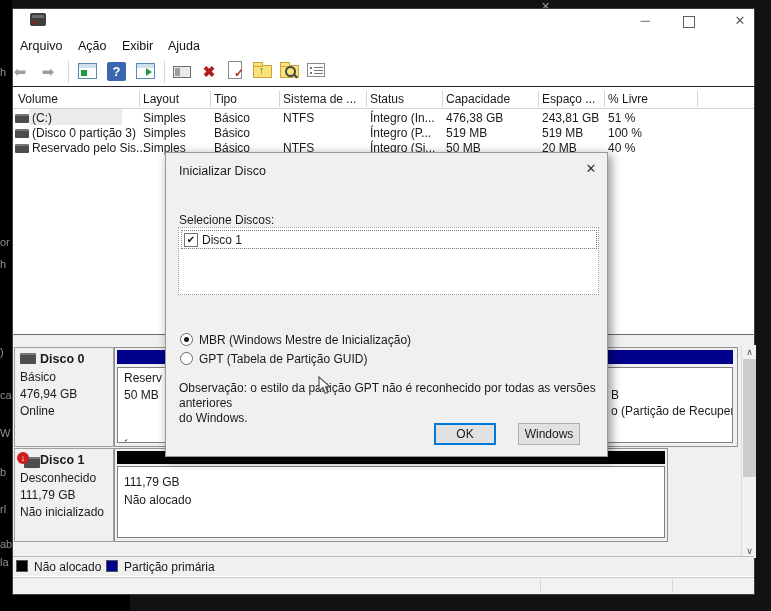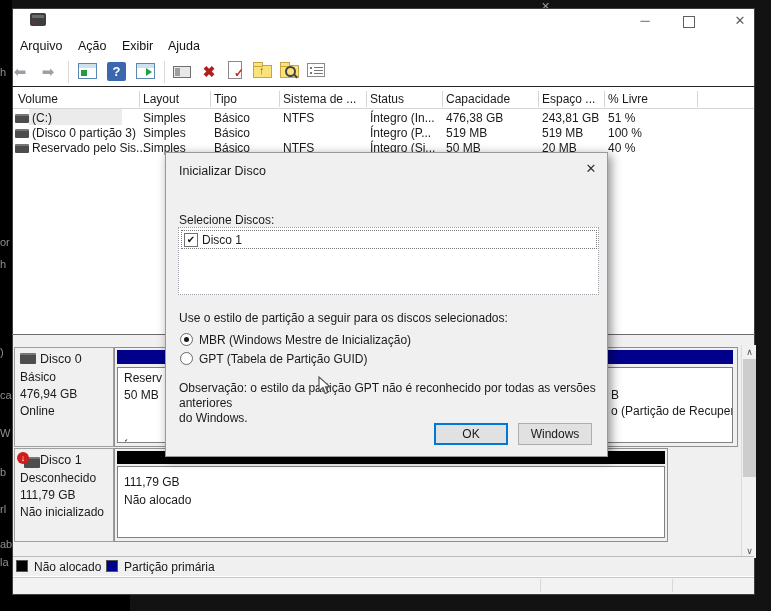--- a/index.html
+++ b/index.html
@@ -71,21 +71,21 @@
   .drive-ico{width:14px;height:7px;background:#4d4d4d;border-top:2px solid #767676;border-radius:1px;}
   .vico{left:15px;}
   .row0 .vico{top:114px;}.row1 .vico{top:129px;}.row2 .vico{top:144px;}
   
   .splitter{left:12px;top:334px;width:743px;height:1px;background:#6b6b6b;}
   .bottompane{left:13px;top:335px;width:741px;height:221px;background:#f0f0f0;}
   
   .disklabel{background:#f0f0f0;border:1px solid #a0a0a0;box-sizing:border-box;}
   .d0label{left:14px;top:347px;width:100px;height:100px;}
   .d1label{left:14px;top:448px;width:100px;height:94px;}
-  .dname{font-weight:normal;font-size:12.5px;white-space:nowrap;}
+  .dname{font-weight:bold;font-size:12.5px;white-space:nowrap;}
   .dtxt{white-space:nowrap;}
   .strip{border:1px solid #909090;box-sizing:border-box;background:#f0f0f0;}
   .strip0{left:114px;top:347px;width:624px;height:100px;}
   .strip1{left:114px;top:448px;width:554px;height:94px;}
   .pbar{height:14px;}
   .pbody{background:#fff;border:1px solid #808080;box-sizing:border-box;overflow:hidden;}
   .navy{background:#00008b;}
   .blk{background:#000;}
   .ptxt{position:absolute;white-space:nowrap;}
   .bold{font-weight:normal;}
@@ -111,21 +111,21 @@
   .listbox{left:12px;top:74px;width:421px;height:68px;background:#fff;border:1px dotted #9aa0a6;box-sizing:border-box;}
   .lb-item{position:absolute;left:2px;top:2px;width:414px;height:17px;border:1px dotted #777;}
   .cb{position:absolute;left:2px;top:2px;width:12px;height:12px;background:#fff;border:1px solid #707070;font-size:10px;line-height:12px;text-align:center;color:#111;}
   .lb-label{position:absolute;left:20px;top:2px;}
   .dlg-style{left:13px;top:158px;}
   .radio{position:absolute;width:13px;height:13px;border:1px solid #696969;border-radius:50%;background:#fff;box-sizing:border-box;}
   .radio.sel:after{content:"";position:absolute;left:3px;top:3px;width:5px;height:5px;border-radius:50%;background:#1a1a1a;}
   .r1{left:14px;top:180px;}.r2{left:14px;top:199px;}
   .rlab1{left:33px;top:180px;}.rlab2{left:33px;top:199px;}
   .dlg-note{left:13px;top:228px;width:426px;line-height:15px;}
-  .btn{position:absolute;top:270px;width:74px;height:22px;background:#e1e1e1;border:1px solid #adadad;
+  .btn{position:absolute;top:270px;width:62px;height:22px;background:#e1e1e1;border:1px solid #adadad;
        box-sizing:border-box;text-align:center;line-height:20px;font-size:12px;}
   .btn-ok{left:268px;border:1px solid #0078d7;box-shadow:inset 0 0 0 1px #0078d7;}
   .btn-cancel{left:352px;}
   
   .cursor{left:318px;top:376px;z-index:20;}
 </style>
 </head>
 <body>
 
 <div class="scene">
@@ -297,21 +297,20 @@
   <div class="dialog abs">
     <span class="dlg-title abs">Inicializar Disco</span>
     <span class="dlg-close abs">✕</span>
     <span class="dlg-sel abs">Selecione Discos:</span>
     <div class="listbox abs">
       <div class="lb-item">
         <span class="cb">✔</span>
         <span class="lb-label">Disco 1</span>
       </div>
     </div>
-    <span class="dlg-style abs">Use o estilo de partição a seguir para os discos selecionados:</span>
     <span class="radio sel r1"></span>
     <span class="abs rlab1">MBR (Windows Mestre de Inicialização)</span>
     <span class="radio r2"></span>
     <span class="abs rlab2">GPT (Tabela de Partição GUID)</span>
     <div class="dlg-note abs">
       <span>Observação: o estilo da partição GPT não é reconhecido por todas as versões anteriores</span><br>
       <span>do Windows.</span>
     </div>
     <div class="btn btn-ok">OK</div>
     <div class="btn btn-cancel">Windows</div>

